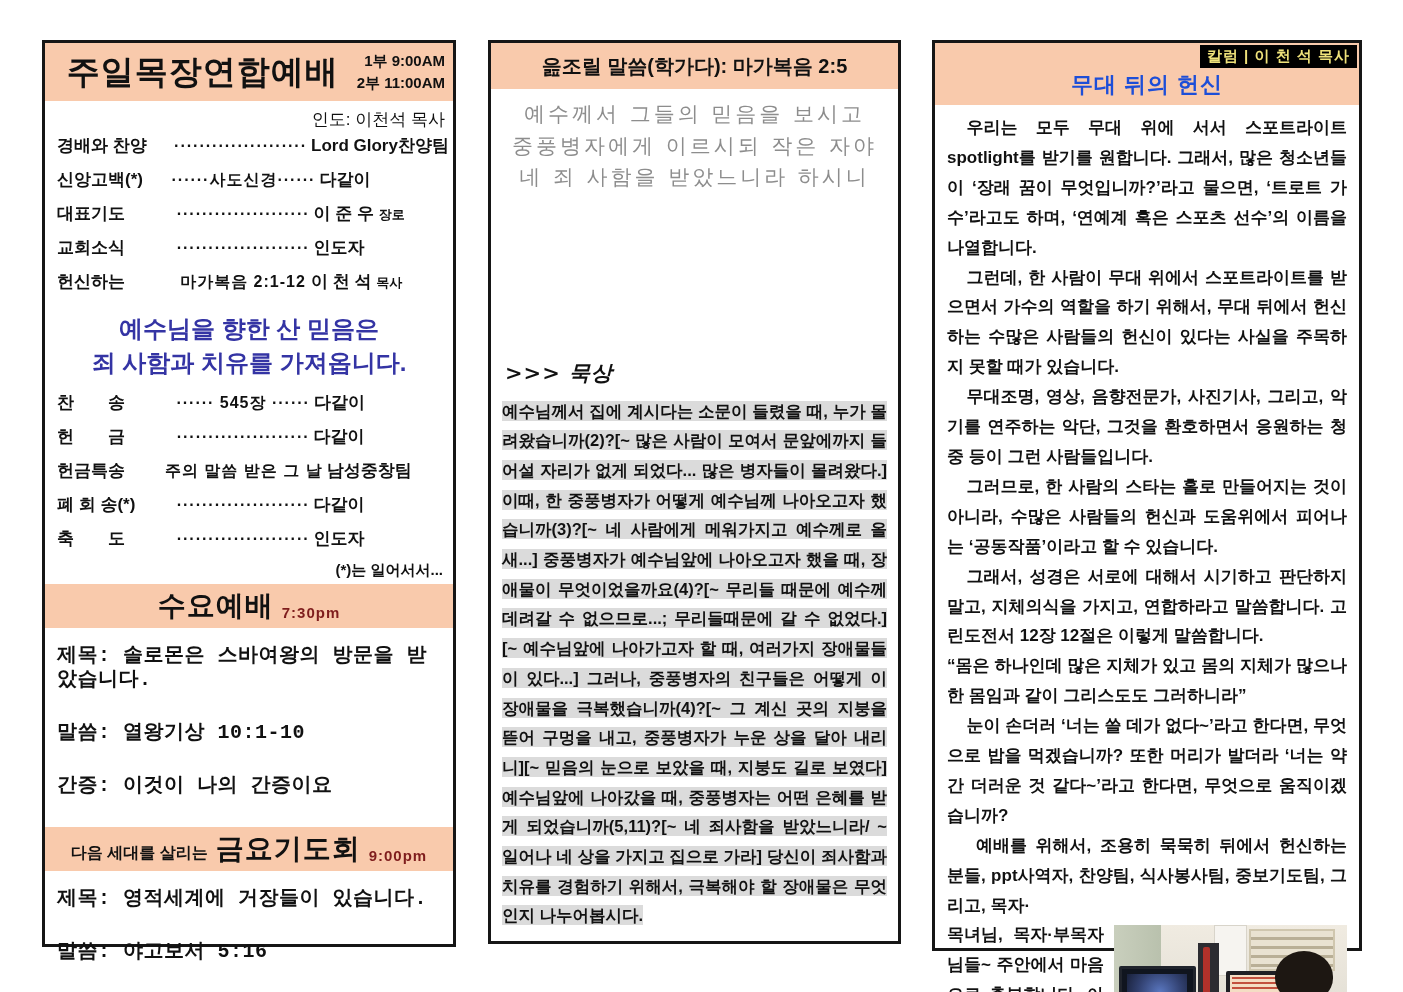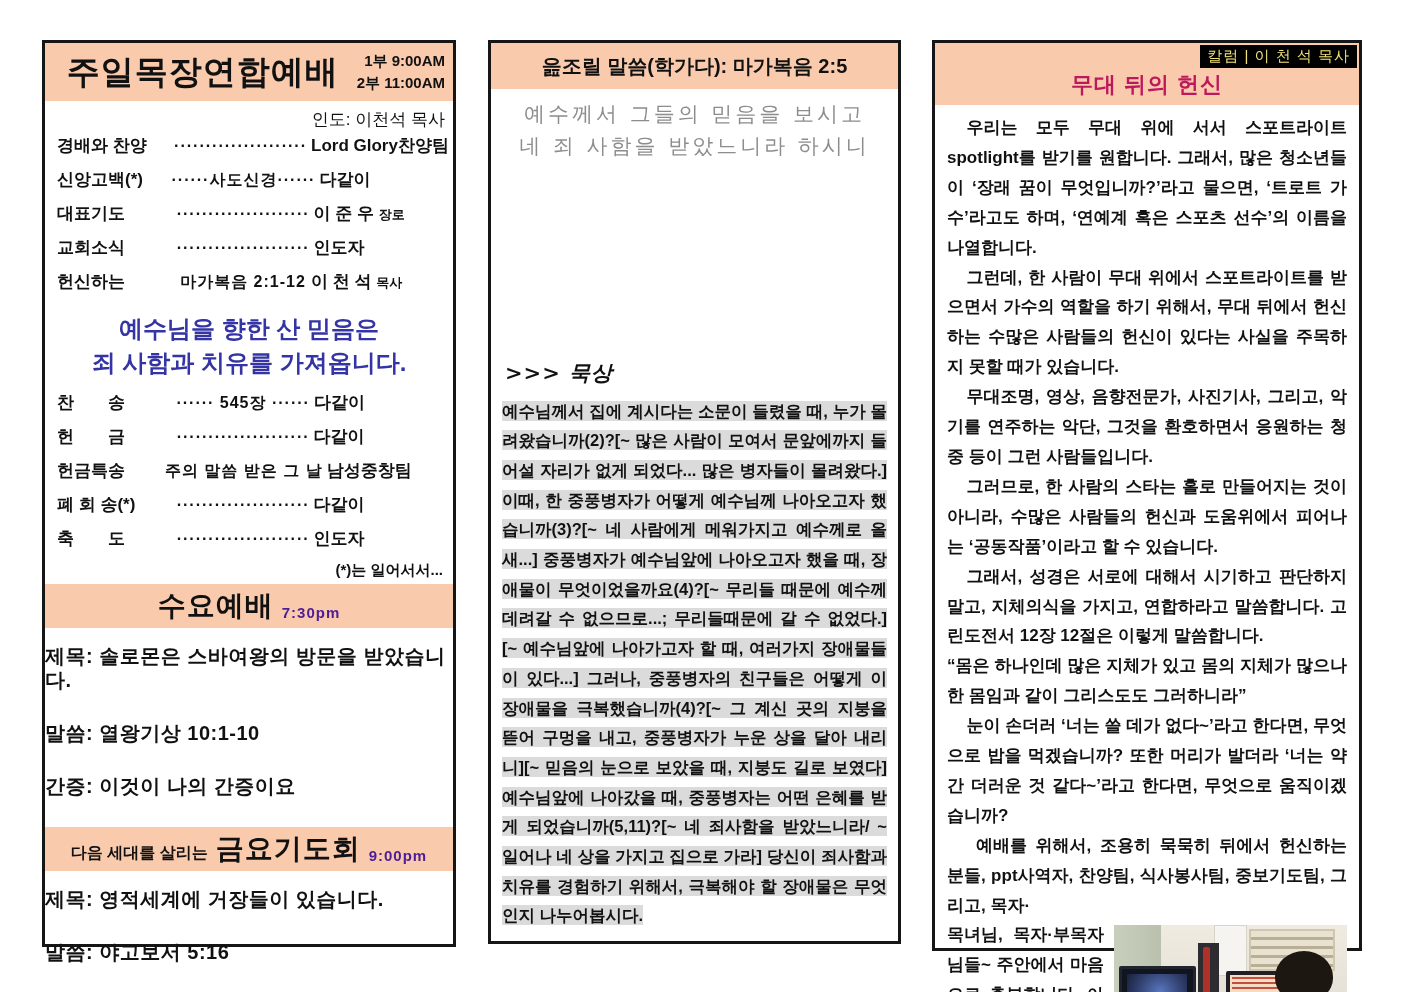--- a/index.html
+++ b/index.html
@@ -28,40 +28,40 @@
   .row { display:flex; align-items:baseline; height:34px; font-size:17px; font-weight:700; white-space:nowrap; }
   .lbl { width:122px; }
   .ctr { flex:1; text-align:center; letter-spacing:1px; font-size:16px; }
   .val { width:140px; padding-left:4px; }
   .role { font-size:13px; font-weight:700; }
   .statement { text-align:center; color:#3434A4; font-size:24px; font-weight:800; line-height:1.4; margin:8px 0 10px; }
   .footnote { text-align:right; font-size:15px; font-weight:600; padding:0 10px 4px; }
   .sec-band { height:44px; display:flex; align-items:center; justify-content:center; gap:8px; }
   .sec-title { font-size:28px; font-weight:800; letter-spacing:1px; }
   .sec-prefix { font-size:16px; font-weight:700; padding-top:8px; }
-  .sec-time { font-size:15px; font-weight:700; color:#4c1d95; align-self:flex-end; padding-bottom:7px; letter-spacing:1px; }
-  .sec-lines { padding:16px 0 0; }
+  .sec-time { font-size:15px; font-weight:700; color:#7f1d1d; align-self:flex-end; padding-bottom:7px; letter-spacing:1px; }
+  .sec-lines { padding:16px 12px 0;font-family:Liberation Mono, monospace; }
   .sec-line { font-size:20px; font-weight:600; line-height:1.2; margin-bottom:29px; letter-spacing:0.5px; }
 
   
   .mid-band { height:46px; display:flex; align-items:center; justify-content:center; font-size:20px; font-weight:800; }
   .verse { margin-top:10px; text-align:center; color:#8D8D8D; font-size:21px; line-height:1.5;
            letter-spacing:3px; font-family:"DejaVu Serif",serif; }
   .mid-spacer { flex:1; }
   .med-label { font-family:"DejaVu Serif",serif; font-style:italic; font-weight:700; font-size:21px;
                padding:0 0 10px 14px; letter-spacing:1px; }
   .med-body { padding:0 11px 10px 11px; font-size:16.5px; font-weight:600; line-height:1.8; text-align:justify; }
   .hl { background:#DBDBDB; padding:1px 0; -webkit-box-decoration-break:clone; box-decoration-break:clone; }
 
   
   .col-band { position:relative; height:62px; }
   .badge { position:absolute; top:2px; right:2px; background:#000; color:#EFE27A;
-           font-size:15px; font-weight:400; padding:2px 7px; letter-spacing:1px; white-space:nowrap;text-align:center; }
+           font-size:15px; font-weight:700; padding:2px 7px; letter-spacing:1px; white-space:nowrap;text-align:center; }
   .col-title { position:absolute; bottom:5px; left:0; right:0; text-align:center;
-               color:#be185d; font-size:22px; font-weight:800; letter-spacing:1px; }
+               color:#1d4ed8; font-size:22px; font-weight:800; letter-spacing:1px; }
   .col-body { padding:8px 12px 0; font-size:17px; font-weight:600; line-height:1.76; text-align:justify; }
   .col-body p { margin:0; }
   .ind { text-indent:1.15em; }
   .ind2 { text-indent:1.7em; }
 
   
   .photo { float:right; width:233px; height:157px; margin:5px 0 0 10px; position:relative;
            overflow:hidden; background:#e9e4da; }
   .photo div { position:absolute; }
   .ph-wall   { inset:0; background:linear-gradient(180deg,#f0ebe1 0%,#e5e1d7 45%,#d9d5cd 100%); }
@@ -182,20 +182,21 @@
       <div class="sec-line">제목: 영적세계에 거장들이 있습니다.</div>
       <div class="sec-line">말씀: 야고보서 5:16</div>
 
     </div>
   </section>
 
   <section class="panel" id="panel-mid">
     <div class="band mid-band">읊조릴 말씀(학가다): 마가복음 2:5</div>
     <div class="verse">
       <div>예수께서 그들의 믿음을 보시고</div>
+      <div>중풍병자에게 이르시되 작은 자야</div>
       <div>네 죄 사함을 받았느니라 하시니</div>
     </div>
     <div class="mid-spacer"></div>
     <div class="med-label">&gt;&gt;&gt; 묵상</div>
     <div class="med-body"><span class="hl">예수님께서 집에 계시다는 소문이 들렸을 때, 누가 몰려왔습니까(2)?[~ 많은 사람이 모여서 문앞에까지 들어설 자리가 없게 되었다... 많은 병자들이 몰려왔다.] 이때, 한 중풍병자가 어떻게 예수님께 나아오고자 했습니까(3)?[~ 네 사람에게 메워가지고 예수께로 올새...] 중풍병자가 예수님앞에 나아오고자 했을 때, 장애물이 무엇이었을까요(4)?[~ 무리들 때문에 예수께 데려갈 수 없으므로...; 무리들때문에 갈 수 없었다.][~ 예수님앞에 나아가고자 할 때, 여러가지 장애물들이 있다...] 그러나, 중풍병자의 친구들은 어떻게 이 장애물을 극복했습니까(4)?[~ 그 계신 곳의 지붕을 뜯어 구멍을 내고, 중풍병자가 누운 상을 달아 내리니][~ 믿음의 눈으로 보았을 때, 지붕도 길로 보였다] 예수님앞에 나아갔을 때, 중풍병자는 어떤 은혜를 받게 되었습니까(5,11)?[~ 네 죄사함을 받았느니라/ ~ 일어나 네 상을 가지고 집으로 가라] 당신이 죄사함과 치유를 경험하기 위해서, 극복해야 할 장애물은 무엇인지 나누어봅시다.</span></div>
   </section>
 
   <section class="panel" id="panel-right">
     <div class="band col-band">
       <div class="badge">칼럼 | 이 천 석 목사</div>

